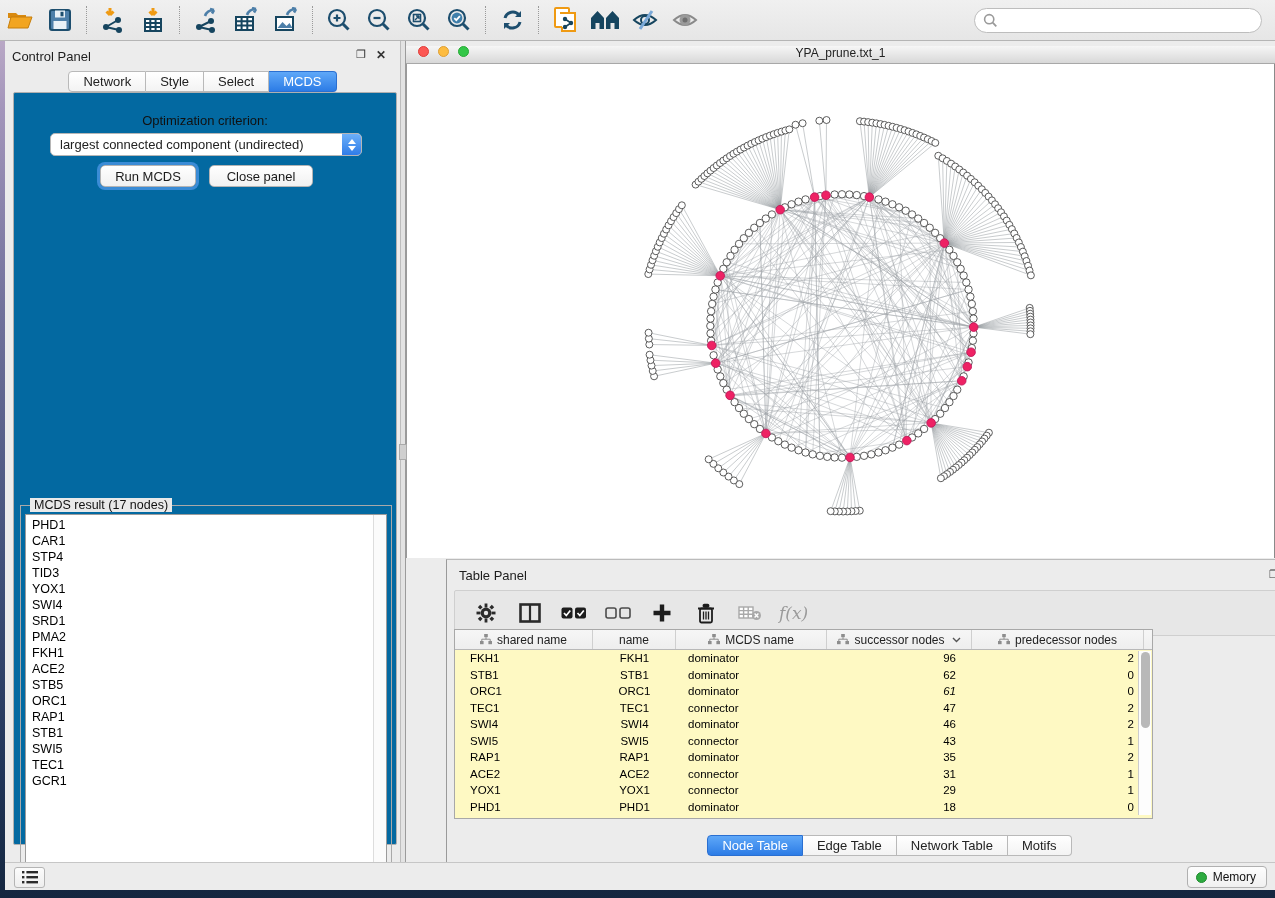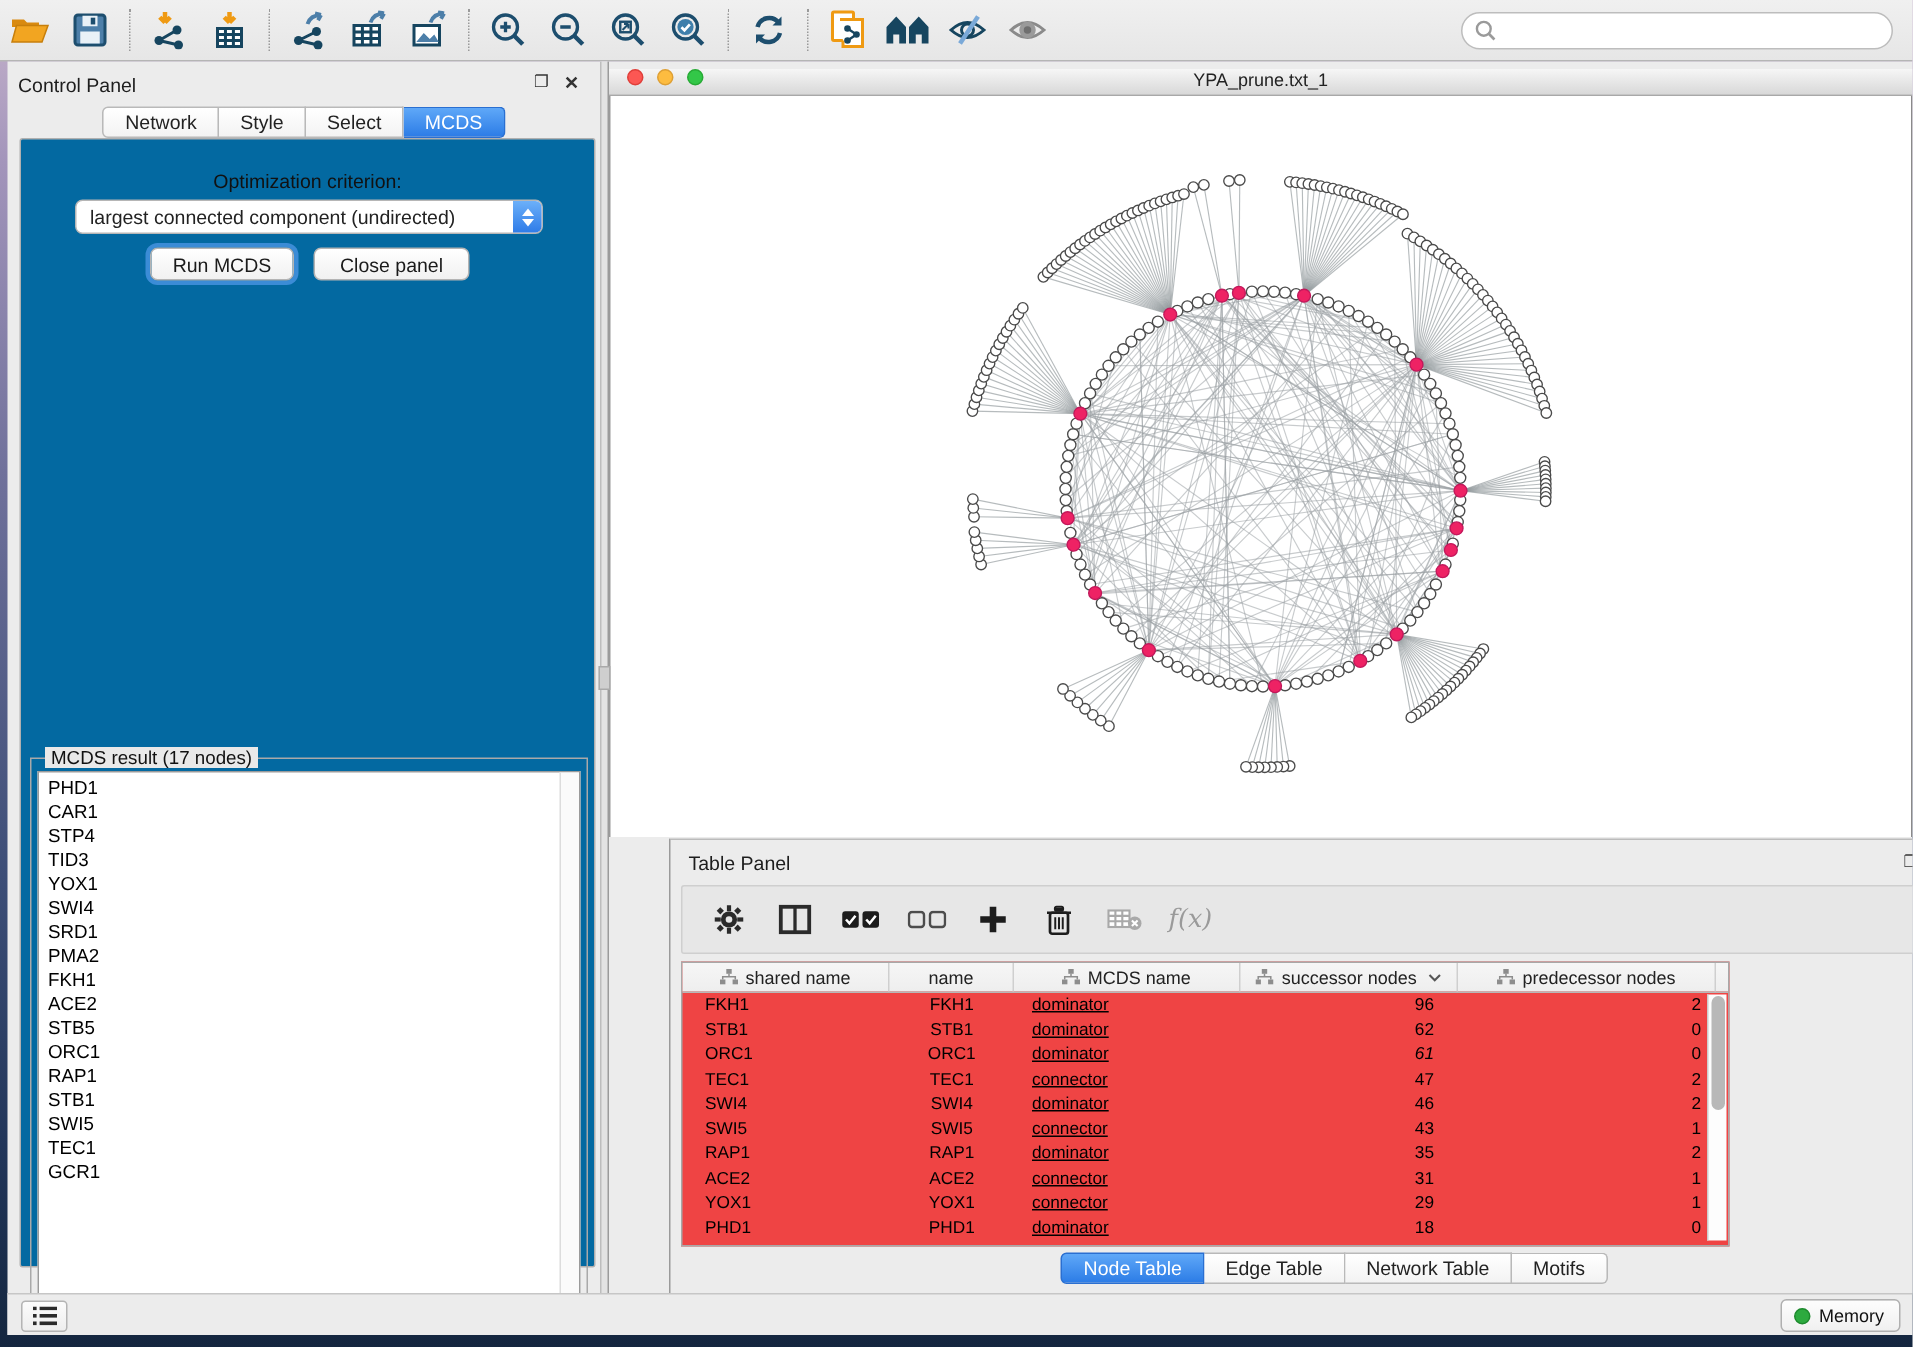--- a/index.html
+++ b/index.html
@@ -83,33 +83,33 @@
 
   
   #table-panel { left:406px; top:559px; width:869px; height:303px; background:#ececec;
     border-left:1px solid #9a9a9a; border-top:1px solid #bbb;margin-left:40px; }
   #tp-title-row { left:6px; top:6px; width:860px; height:20px; }
   #tp-toolbar { left:7px; top:30px; width:855px; height:46px; background:#e7e7e7;
     border:1px solid #cfcfcf; border-radius:2px; display:flex; align-items:center; gap:14px; padding-left:16px; }
   .tpt-btn { width:30px; height:34px; display:flex; align-items:center; justify-content:center; }
   #fx-label { font-size:17px; color:#9a9a9a; font-family:"DejaVu Serif",serif; font-style:italic; }
 
-  #tbl { left:7px; top:81px; width:699px; height:190px; background:#ef4444; border:1px solid #a8a8a8; }
+  #tbl { left:7px; top:69px; width:699px; height:190px; background:#fef9c3; border:1px solid #a8a8a8; }
   #tbl-header { display:flex; height:20px; background:linear-gradient(#f6f6f6,#eee);
     border-bottom:1px solid #b8b8b8; }
   .th { position:relative; display:flex; align-items:center; justify-content:center; gap:5px;
     font-size:12px; color:#222; border-right:1px solid #cfcfcf; }
   .th .hdr-icon { display:flex; }
   .th .sort-ind { margin-left:2px; }
   #tbl-body { position:absolute; left:0; top:20px; width:834px; height:166px; overflow:hidden; }
   .tr { display:flex; height:16.5px; align-items:center; }
   .td { font-size:11.5px; color:#000; white-space:nowrap; overflow:hidden; }
   .td0 { padding-left:15px; text-align:left; }
   .td1 { text-align:center; }
-  .td2 { padding-left:12px; text-align:left;text-decoration:underline; }
+  .td2 { padding-left:12px; text-align:left; }
   .td3 { padding-right:16px; text-align:right; }
   .td4 { padding-right:10px; text-align:right; }
   #tbl-vscroll { position:absolute; right:1px; top:21px; width:13px; height:164px;
     background:#fdfdfd; border-left:1px solid #ccc; }
   #tbl-thumb { position:absolute; left:2px; top:1px; width:9px; height:76px; background:#b8b8b8; border-radius:5px; }
 
   #table-tabs { left:0; top:275px; width:869px; display:flex; justify-content:center;padding-left:16px; }
 
   
   #status-bar { left:0; top:821px; width:1270px; height:28px; background:#ececec;

